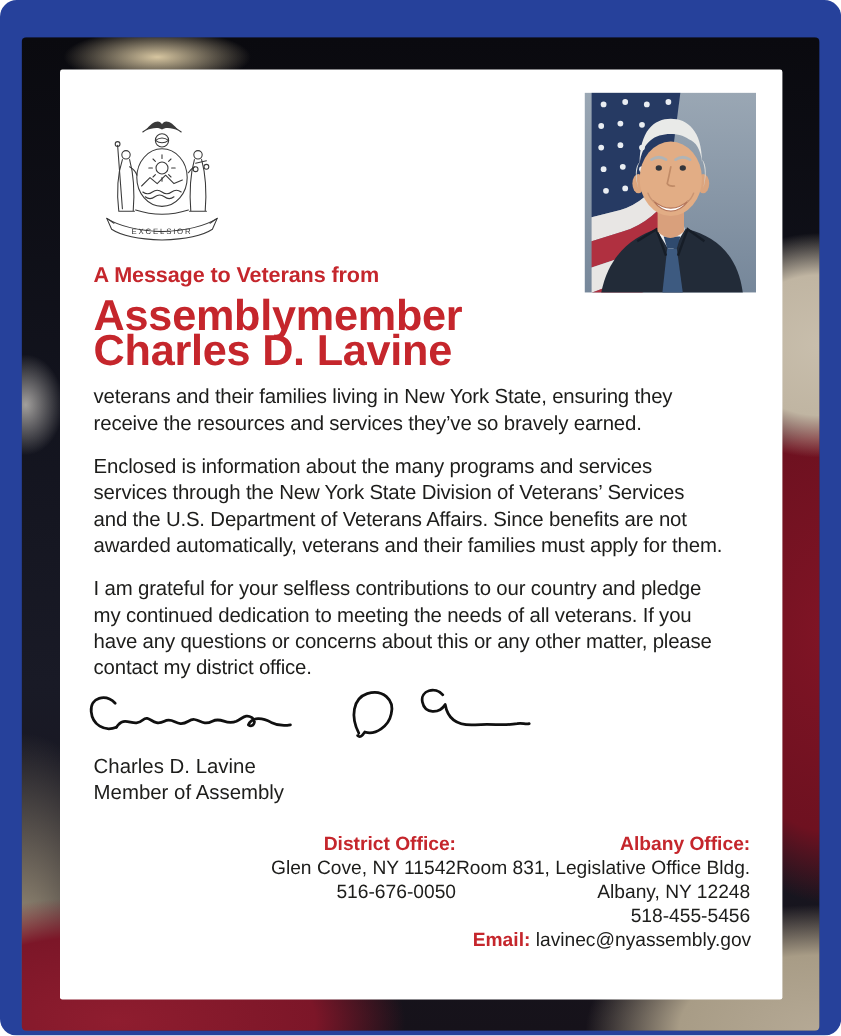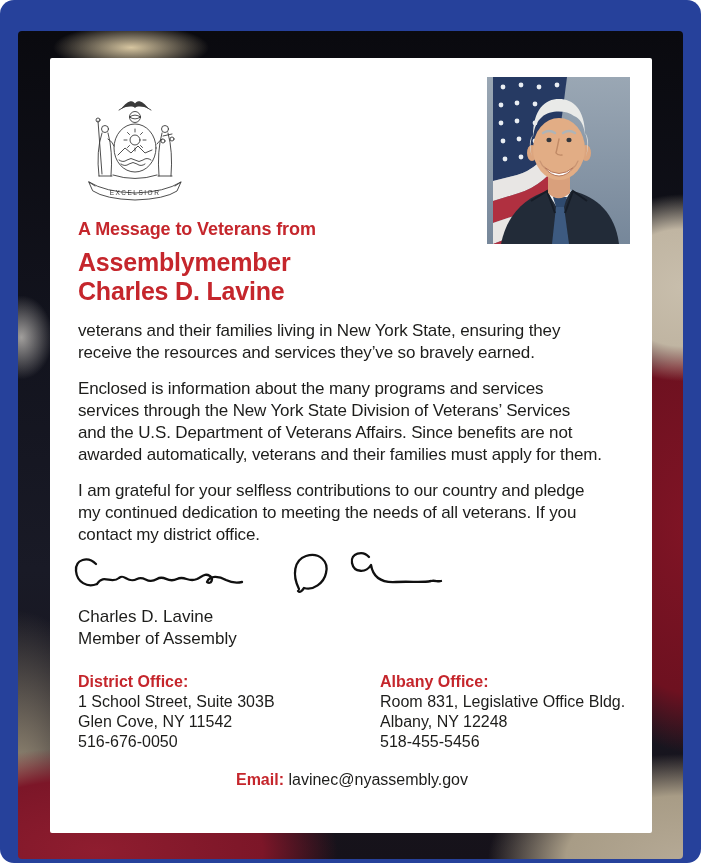--- a/index.html
+++ b/index.html
@@ -26,30 +26,30 @@
   .card{
     position:absolute;left:32px;top:27px;width:602px;height:775px;background:#ffffff;border-radius:2px;
   }
   .seal{position:absolute;left:25px;top:38px;width:120px;height:110px;}
   .photo{position:absolute;left:437px;top:19px;width:143px;height:167px;overflow:hidden;}
   .content{
     position:absolute;left:0;top:160px;width:100%;box-sizing:border-box;
     padding:0 26px 0 28px;color:#1d1d1b;
   }
   .kicker{font-size:18px;line-height:22px;font-weight:bold;color:#c5262c;letter-spacing:-0.1px;}
-  .title{margin:8px 0 0;font-size:25px;line-height:29px;font-weight:bold;color:#c5262c;letter-spacing:-0.2px;}
+  .title{margin:8px 0 0;font-size:36px;line-height:29px;font-weight:bold;color:#c5262c;letter-spacing:-0.2px;}
   .para{margin-top:14px;font-size:17px;line-height:22px;letter-spacing:-0.15px;}
   .para div{white-space:nowrap;}
   .sig{display:block;margin:4px 0 0 -12px;}
   .name-block{margin-top:0;font-size:17px;line-height:22px;}
-  .offices{display:flex;margin-top:22px;font-size:16px;line-height:20px;}
+  .offices{display:flex;margin-top:22px;font-size:16px;line-height:20px;text-align:right;}
   .office{white-space:nowrap;}
   .office-district{width:302px;flex:0 0 302px;}
   .office-label{color:#c5262c;font-weight:bold;}
-  .email-line{margin-top:18px;text-align:center;font-size:16px;line-height:20px;}
+  .email-line{text-align:right;font-size:16px;line-height:20px;}
   .email-label{color:#c5262c;font-weight:bold;}
 </style>
 </head>
 <body>
 
 <div class="frame">
   <div class="flag-bg">
     <div class="card">
 
       <svg class="seal" viewBox="0 0 120 110">
@@ -162,41 +162,41 @@
         <div class="para">
           <div>Enclosed is information about the many programs and services</div>
           <div>services through the New York State Division of Veterans’ Services</div>
           <div>and the U.S. Department of Veterans Affairs. Since benefits are not</div>
           <div>awarded automatically, veterans and their families must apply for them.</div>
         </div>
 
         <div class="para">
           <div>I am grateful for your selfless contributions to our country and pledge</div>
           <div>my continued dedication to meeting the needs of all veterans. If you</div>
+          <div>have any questions or concerns about this or any other matter, please</div>
           <div>contact my district office.</div>
         </div>
 
         <svg class="sig" width="378" height="56" viewBox="0 0 378 56">
           <g stroke="#101010" stroke-width="2.3" fill="none" stroke-linecap="round" stroke-linejoin="round">
             <path d="M30,14 C22,6 9,9 10,21 C11,32 21,38 31,34"></path>
             <path d="M31,34 C38,23 45,35 53,28 C59,23 61,34 71,29 C79,25 81,35 91,29 C99,24 101,34 111,29 C119,25 122,33 131,29 C137,26 139,23 144,26 C148,29 145,35 141,32 C144,25 153,26 160,30 C166,33 171,33 176,32"></path>
             <path d="M233,39 C226,25 228,10 240,6 C253,2 263,11 260,23 C258,33 247,41 238,38 C236,41 234,43 232,41"></path>
             <path d="M303,7 C297,0 284,3 286,13 C288,23 300,23 305,15 C307,27 315,33 330,32 C345,31 355,33 365,31 C369,30 372,32 375,31"></path>
           </g>
         </svg>
 
         <div class="name-block">
           <div>Charles D. Lavine</div>
           <div>Member of Assembly</div>
         </div>
 
         <div class="offices">
           <div class="office office-district">
             <div class="office-label">District Office:</div>
-            <div>1 School Street, Suite 303B</div>
             <div>Glen Cove, NY 11542</div>
             <div>516-676-0050</div>
           </div>
           <div class="office office-albany">
             <div class="office-label">Albany Office:</div>
             <div>Room 831, Legislative Office Bldg.</div>
             <div>Albany, NY 12248</div>
             <div>518-455-5456</div>
           </div>
         </div>

